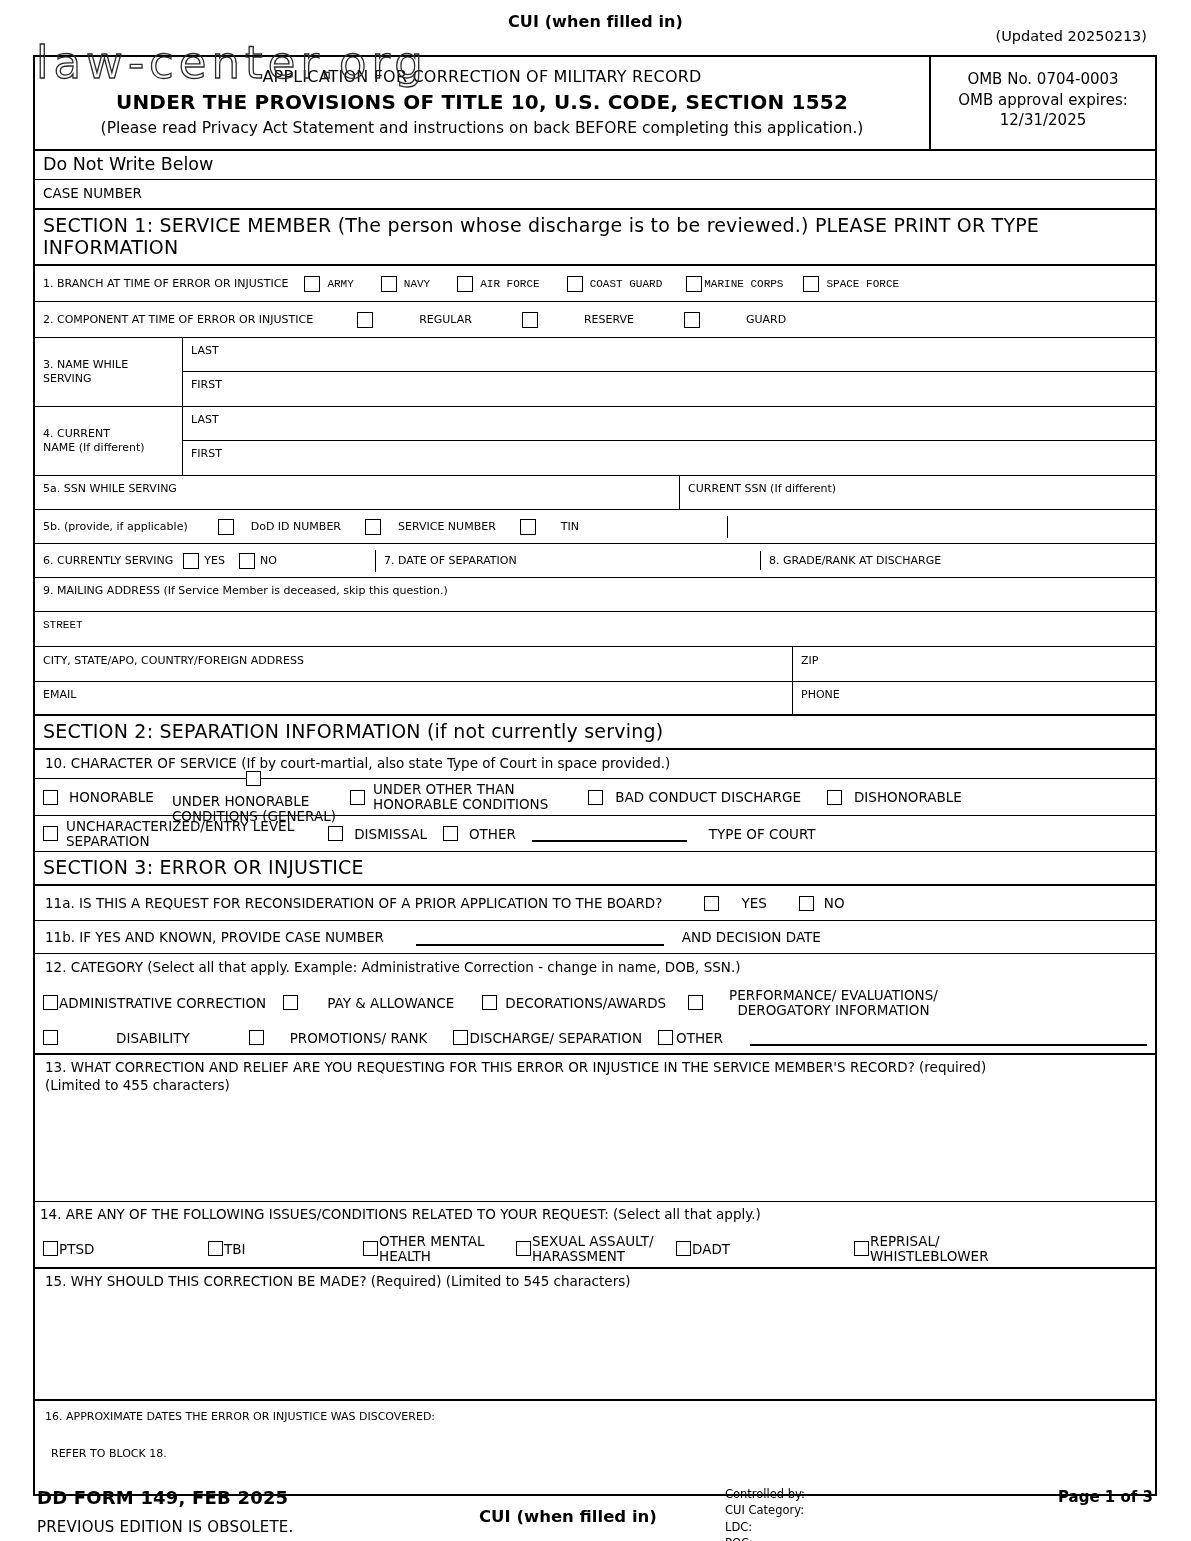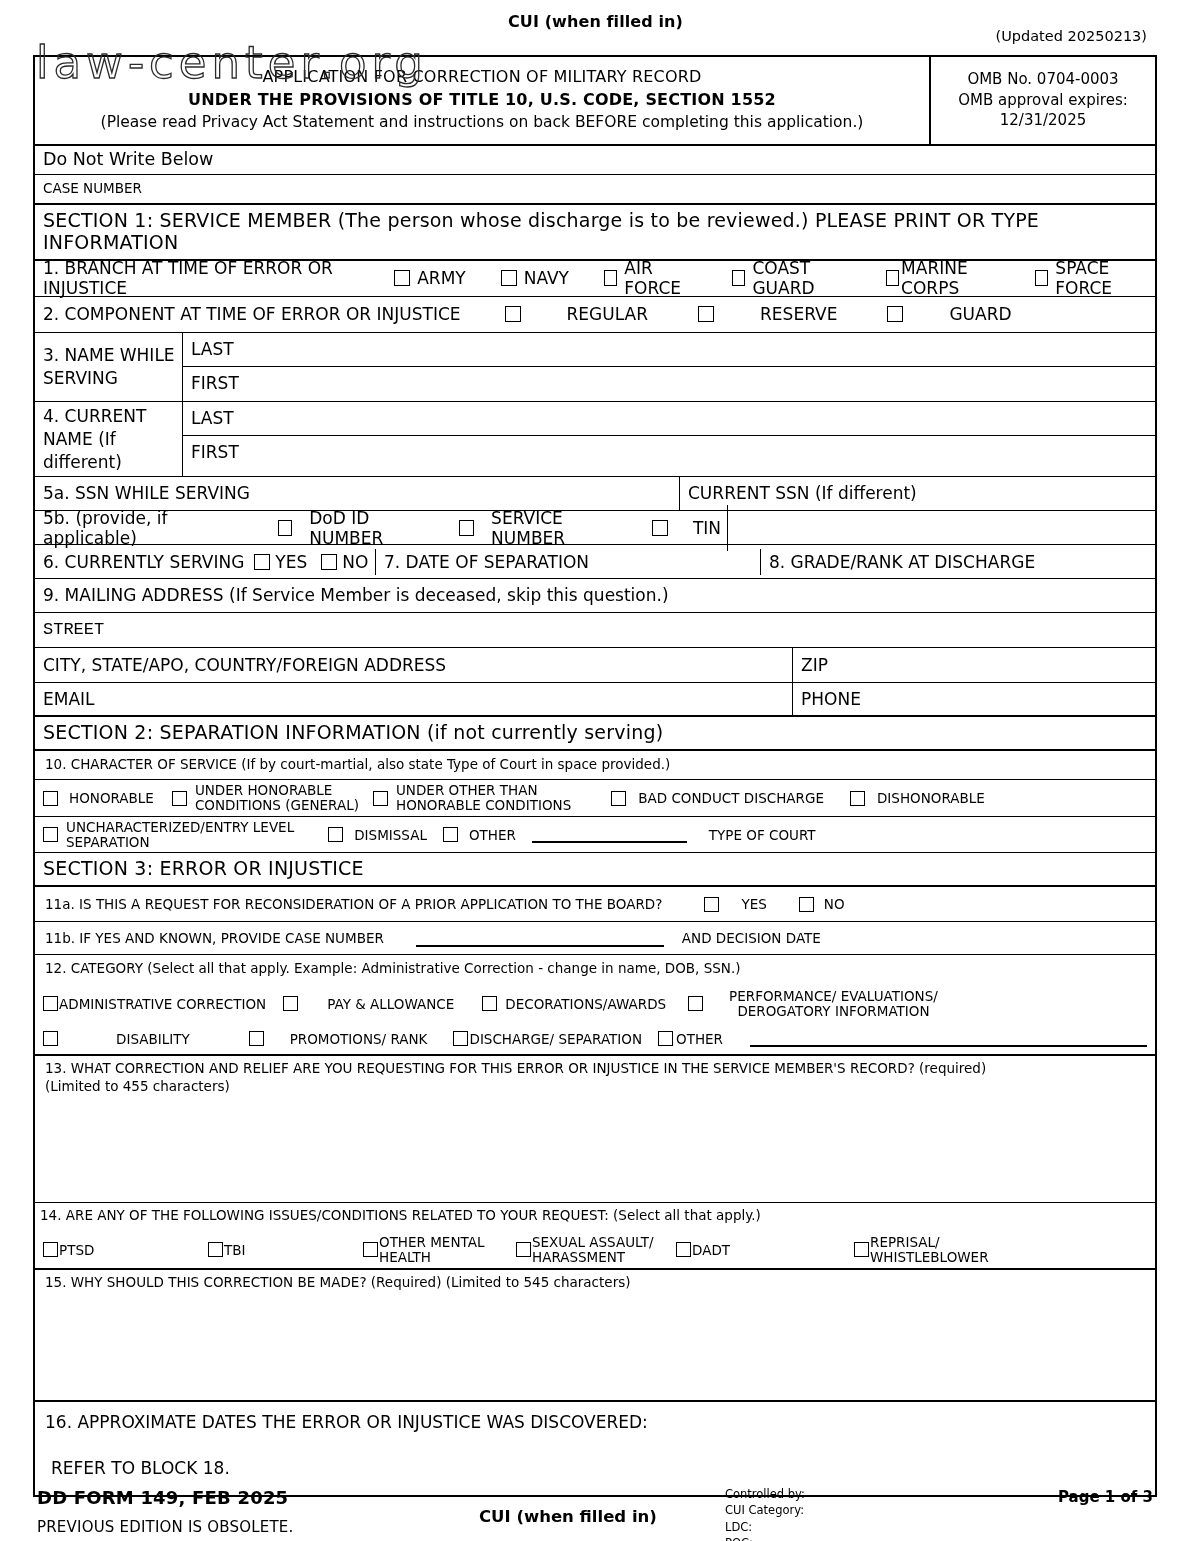--- a/index.html
+++ b/index.html
@@ -28,29 +28,29 @@
   
   .form{position:absolute;left:33px;top:55px;width:1124px;
         border:2.5px solid #000;box-sizing:border-box;}
   .row{display:flex;border-bottom:1.6px solid #000;box-sizing:border-box;position:relative;}
   .row.thick{border-bottom:2.5px solid #000;}
   .row:last-child{border-bottom:none;}
   .cell{box-sizing:border-box;padding:3px 6px;position:relative;}
   .cell.bd{border-right:1.6px solid #000;}
   .grow{flex:1 1 auto;}
   .t13{font-size:13.5px;}
-  .t14{font-size:17px;}
+  .t14{font-size:11px;}
   .t17{font-size:17.5px;}
   .c{text-align:center;}
 
   
   .titleblk{display:flex;border-bottom:2.5px solid #000;}
   .titleL{flex:1 1 auto;padding:8px 6px 9px;text-align:center;border-right:2.5px solid #000;}
   .titleL .l1{font-size:16px;font-weight:normal;letter-spacing:.2px;line-height:1.45;}
-  .titleL .l2{font-size:16px;font-weight:bold;letter-spacing:.2px;line-height:1.45;}
+  .titleL .l2{font-size:20px;font-weight:bold;letter-spacing:.2px;line-height:1.45;}
   .titleL .l3{font-size:15.5px;line-height:1.5;}
   .titleR{width:216px;padding:12px 4px;text-align:center;font-size:15px;line-height:1.38;}
 
   
   .cb{display:inline-block;width:16px;height:16px;border:1.8px solid #000;
       box-sizing:border-box;vertical-align:-3px;background:#fff;}
   .cb.sm{width:15px;height:15px;}
   .ib{display:inline-flex;align-items:center;gap:7px;vertical-align:middle;}
   .ib2{display:inline-flex;align-items:center;gap:5px;vertical-align:middle;}
   .two{display:inline-block;line-height:1.12;}
@@ -101,21 +101,21 @@
     <div class="row thick">
       <div class="cell grow t13" style="padding:5px 8px 7px;">CASE NUMBER</div>
     </div>
 
     <div class="row thick">
       <div class="cell grow secbar">SECTION 1: SERVICE MEMBER (The person whose discharge is to be reviewed.)   PLEASE PRINT OR TYPE INFORMATION</div>
     </div>
 
     <div class="row" style="height:36px;align-items:center;">
       <div class="cell t14" style="padding-left:8px;">1. BRANCH AT TIME OF ERROR OR INJUSTICE</div>
-      <div class="cell t14 grow" style="display:flex;align-items:center;gap:12px;padding-left:10px;">
+      <div class="cell t14 grow" style="display:flex;align-items:center;gap:4px;padding-left:10px;font-family:Liberation Mono, monospace;">
         <span class="ib" style="margin-right:23px;">
             <span class="cb"></span>
             <span>ARMY</span>
           </span>
         <span class="ib" style="margin-right:23px;justify-content:center;">
             <span class="cb"></span>
             <span>NAVY</span>
           </span>
         <span class="ib" style="margin-right:23px;">
             <span class="cb"></span>
@@ -241,21 +241,21 @@
     <div class="row" style="height:29px;">
       <div class="cell grow t13" style="padding:5px 0 0 10px;">10. CHARACTER OF SERVICE (If by court-martial, also state Type of Court in space provided.)</div>
     </div>
 
     <div class="row" style="height:37px;align-items:center;">
       <div class="cell grow t13" style="display:flex;align-items:center;padding-left:8px;">
         <span class="ib" style="gap:11px;margin-right:18px;">
             <span class="cb sm"></span>
             <span>HONORABLE</span>
           </span>
-        <span class="ib" style="gap:8px;margin-right:14px;">
+        <span class="ib" style="gap:8px;margin-right:14px;flex-direction:column;">
             <span class="cb sm"></span>
             <span class="two">
               <span style="display:block;">UNDER HONORABLE</span>
               <span style="display:block;">CONDITIONS (GENERAL)</span>
             </span>
           </span>
         <span class="ib" style="gap:8px;margin-right:40px;">
             <span class="cb sm"></span>
             <span class="two">
               <span style="display:block;">UNDER OTHER THAN</span>

